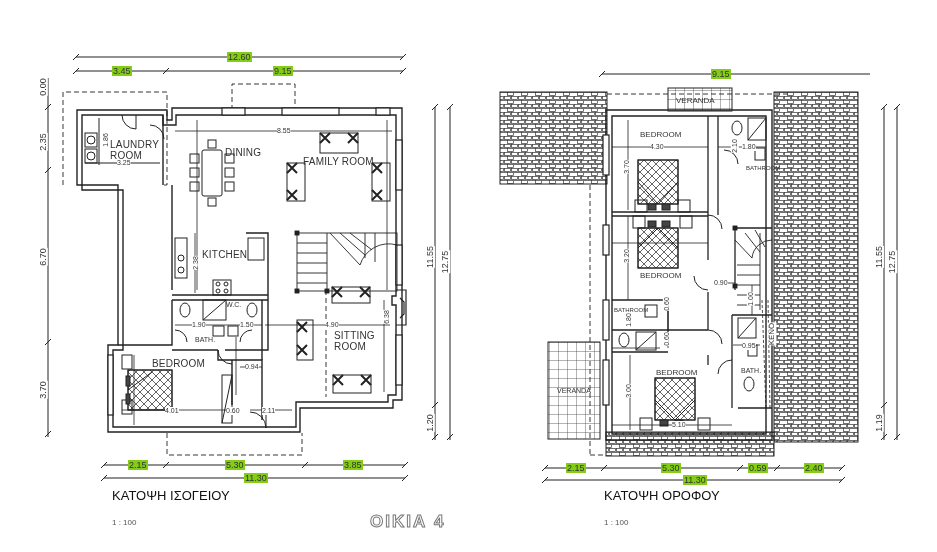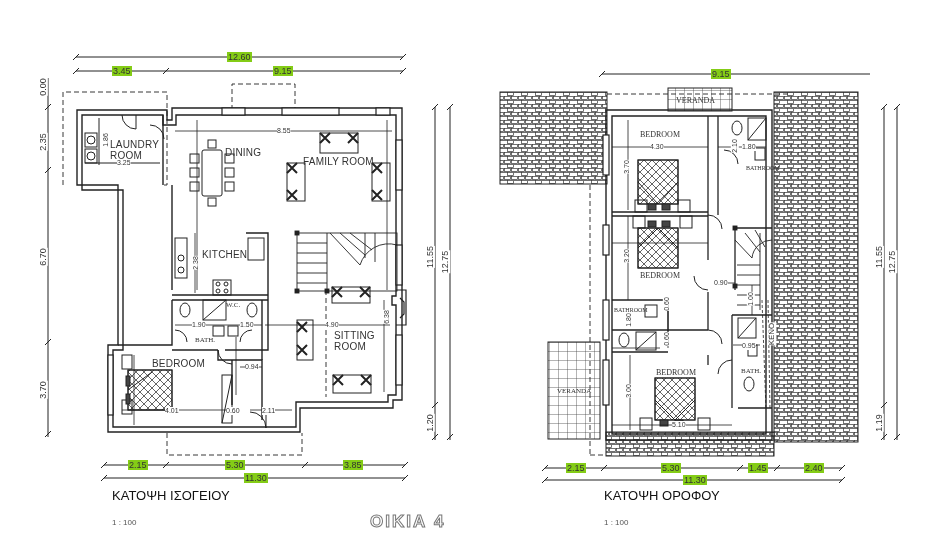--- a/index.html
+++ b/index.html
@@ -1,19 +1,19 @@
 <!DOCTYPE html>
 <html><head>
 <meta charset="utf-8">
 <style>
   html,body{margin:0;padding:0;background:#fff;}
   body{width:937px;height:552px;position:relative;overflow:hidden;font-family:"Liberation Sans",sans-serif;color:#222;}
   svg{position:absolute;left:0;top:0;}
   .room{position:absolute;font-size:10px;color:#333;white-space:nowrap;letter-spacing:0.2px;}
-  .room-sm{position:absolute;font-size:7px;color:#333;white-space:nowrap;font-family:Liberation Serif, serif;}
+  .room-sm{position:absolute;font-size:7px;color:#333;white-space:nowrap;}
   .dim{position:absolute;font-size:9px;color:#333;background:#84cc16;padding:0 1px;white-space:nowrap;line-height:10px;}
   .dim-sm{position:absolute;font-size:7px;color:#333;background:#fff;white-space:nowrap;line-height:8px;}
   .vdim{position:absolute;font-size:9px;color:#333;background:#fff;white-space:nowrap;transform:rotate(-90deg);transform-origin:center center;line-height:10px;}
   .vdim-sm{position:absolute;font-size:7px;color:#333;background:#fff;white-space:nowrap;transform:rotate(-90deg);transform-origin:center center;line-height:8px;}
   .title{position:absolute;font-size:13px;color:#111;white-space:nowrap;}
   .scale{position:absolute;font-size:8px;color:#555;white-space:nowrap;}
   .house{position:absolute;font-size:17px;letter-spacing:2px;color:#fff;-webkit-text-stroke:1px #777;font-weight:bold;white-space:nowrap;}
 </style>
 </head>
 <body>
@@ -416,19 +416,19 @@
   <span class="room-sm" style="left:741px;top:367px">BATH.</span>
   <span class="vdim-sm" style="left:622px;top:387px">3.00</span>
   <span class="dim-sm" style="left:672px;top:421px">5.10</span>
 
   <span class="vdim" style="left:868px;top:252px">11.55</span>
   <span class="vdim" style="left:881px;top:257px">12.75</span>
   <span class="vdim" style="left:870px;top:418px">1.19</span>
 
   <span class="dim" style="left:566px;top:463px">2.15</span>
   <span class="dim" style="left:661px;top:463px">5.30</span>
-  <span class="dim" style="left:748px;top:463px">1.45</span>
+  <span class="dim" style="left:748px;top:463px">0.59</span>
   <span class="dim" style="left:804px;top:463px">2.40</span>
   <span class="dim" style="left:683px;top:475px">11.30</span>
 
   <span class="title" style="left:604px;top:488px">ΚΑΤΟΨΗ ΟΡΟΦΟΥ</span>
   <span class="scale" style="left:604px;top:518px">1 : 100</span>
 </div>
 
 </body></html>

